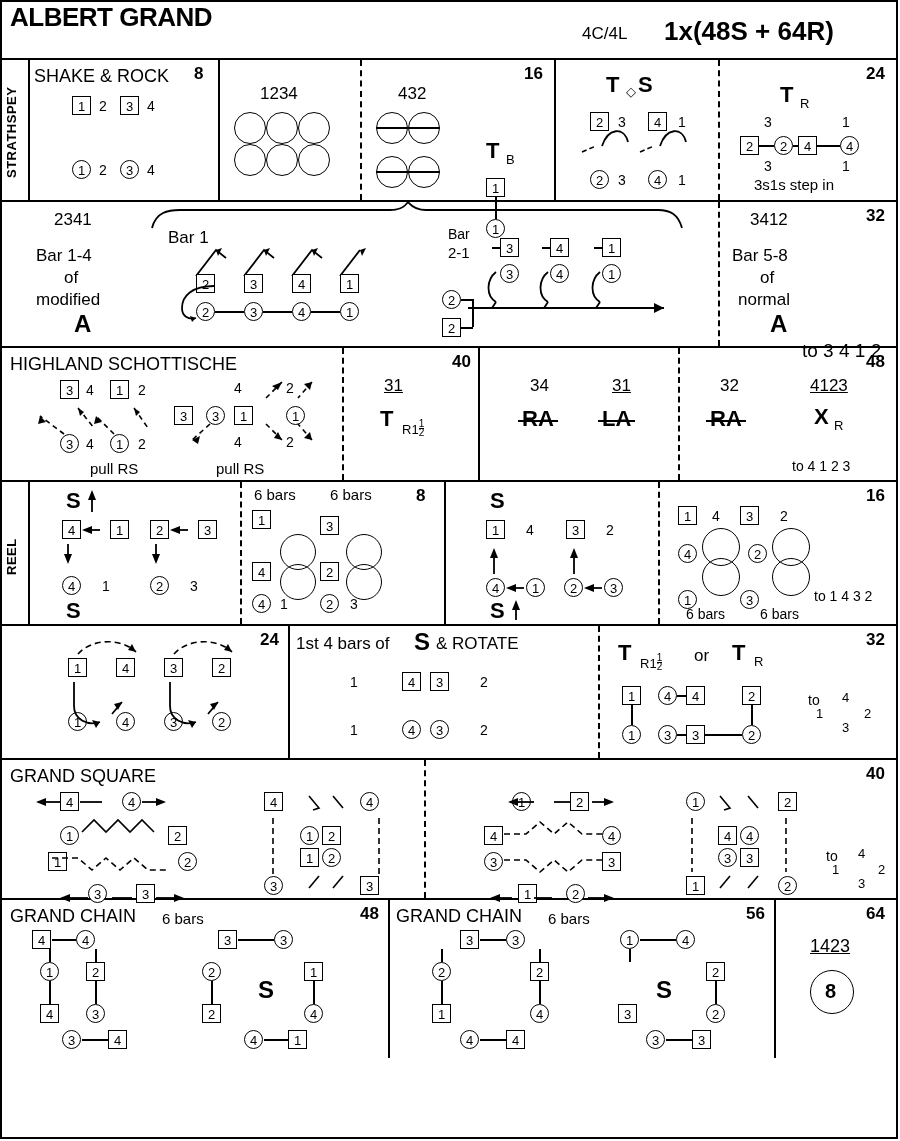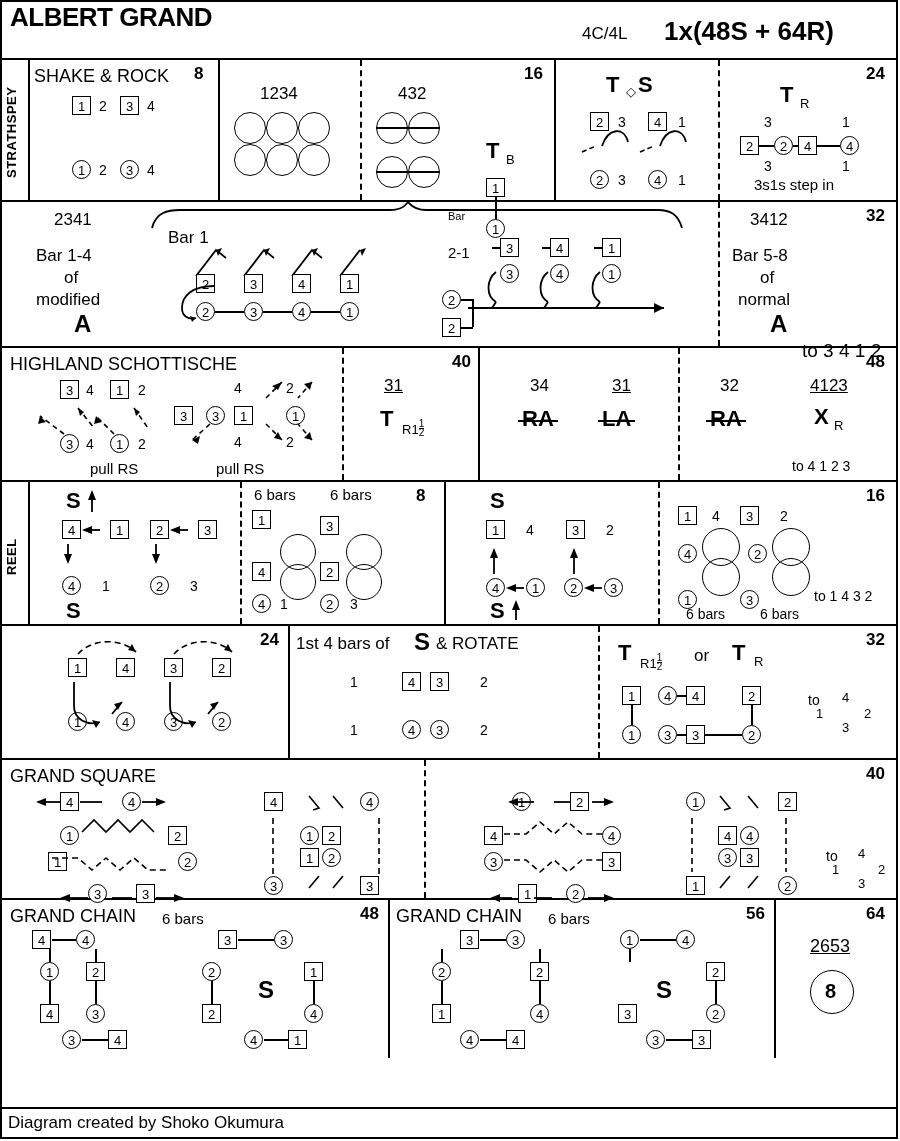--- a/index.html
+++ b/index.html
@@ -181,21 +181,21 @@
     <div class="lbl" style="left:758px;top:66px;">of</div>
     <div class="lbl" style="left:736px;top:88px;">normal</div>
     <div class="big" style="left:768px;top:108px;font-size:24px;">A</div>
     <div class="lblsm" style="left:800px;top:138px;font-size:19px;">to 3 4 1 2</div>
 
     <svg style="left:148px;top:0px;width:540px;height:30px;">
       <path d="M2,26 C6,10 18,8 30,8 L240,8 C254,8 256,2 258,0 C260,2 264,8 276,8 L508,8 C520,8 528,12 532,26" fill="none" stroke="#000" stroke-width="1.8"></path>
     </svg>
 
     <div class="lbl" style="left:166px;top:26px;">Bar 1</div>
-    <div class="lbl" style="left:446px;top:8px;font-size:11px;">Bar</div>
+    <div class="lbl" style="left:446px;top:24px;font-size:14px;">Bar</div>
     <div class="lbl" style="left:446px;top:42px;font-size:15px;">2-1</div>
 
     <svg style="left:170px;top:30px;width:220px;height:70px;">
       <path d="M24,44 L44,18 L54,26" fill="none" stroke="#000" stroke-width="1.8"></path>
       <path d="M44,18 L50,16 L46,24 Z" fill="#000"></path>
       <path d="M72,44 L92,18 L102,26" fill="none" stroke="#000" stroke-width="1.8"></path>
       <path d="M92,18 L98,16 L94,24 Z" fill="#000"></path>
       <path d="M120,44 L140,18 L150,26" fill="none" stroke="#000" stroke-width="1.8"></path>
       <path d="M140,18 L146,16 L142,24 Z" fill="#000"></path>
       <path d="M168,44 L188,18" fill="none" stroke="#000" stroke-width="1.8"></path>
@@ -625,19 +625,18 @@
     <div class="ln vln" style="left:627px;top:49px;height:13px;"></div>
     <div class="sq" style="left:704px;top:62px;">2</div>
     <div class="sq" style="left:616px;top:104px;">3</div>
     <div class="ci" style="left:704px;top:104px;">2</div>
     <div class="ln vln" style="left:713px;top:81px;height:23px;"></div>
     <div class="big" style="left:654px;top:76px;font-size:24px;">S</div>
     <div class="ci" style="left:644px;top:130px;">3</div>
     <div class="sq" style="left:690px;top:130px;">3</div>
     <div class="ln hln" style="left:664px;top:139px;width:26px;"></div>
 
-    <div class="lbl und" style="left:808px;top:36px;font-size:18px;">2653</div>
+    <div class="lbl und" style="left:808px;top:36px;font-size:18px;">1423</div>
     <div class="bigcirc" style="left:808px;top:70px;width:44px;height:44px;"></div>
     <div class="lbl" style="left:823px;top:80px;font-size:20px;font-weight:bold;">8</div>
   </div>
 
-  <div class="footer">Diagram created by Shoko Okumura</div>
 </div>
 
 </body></html>

